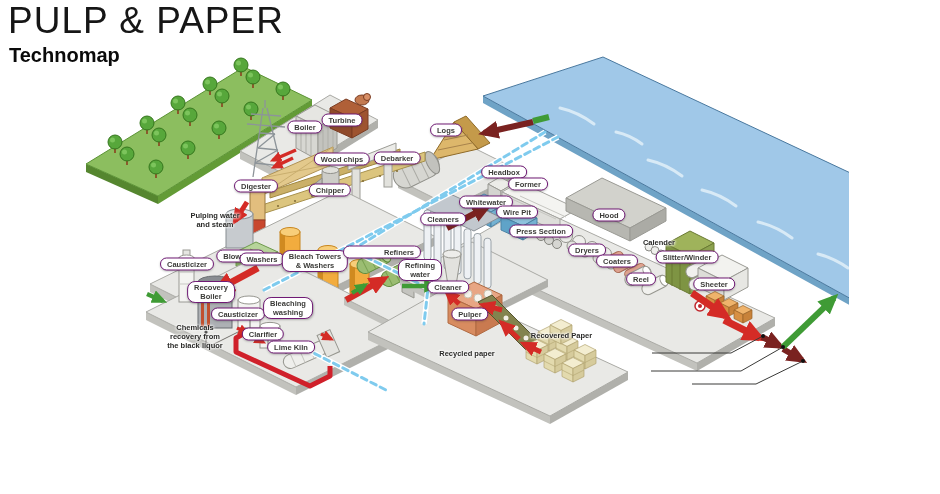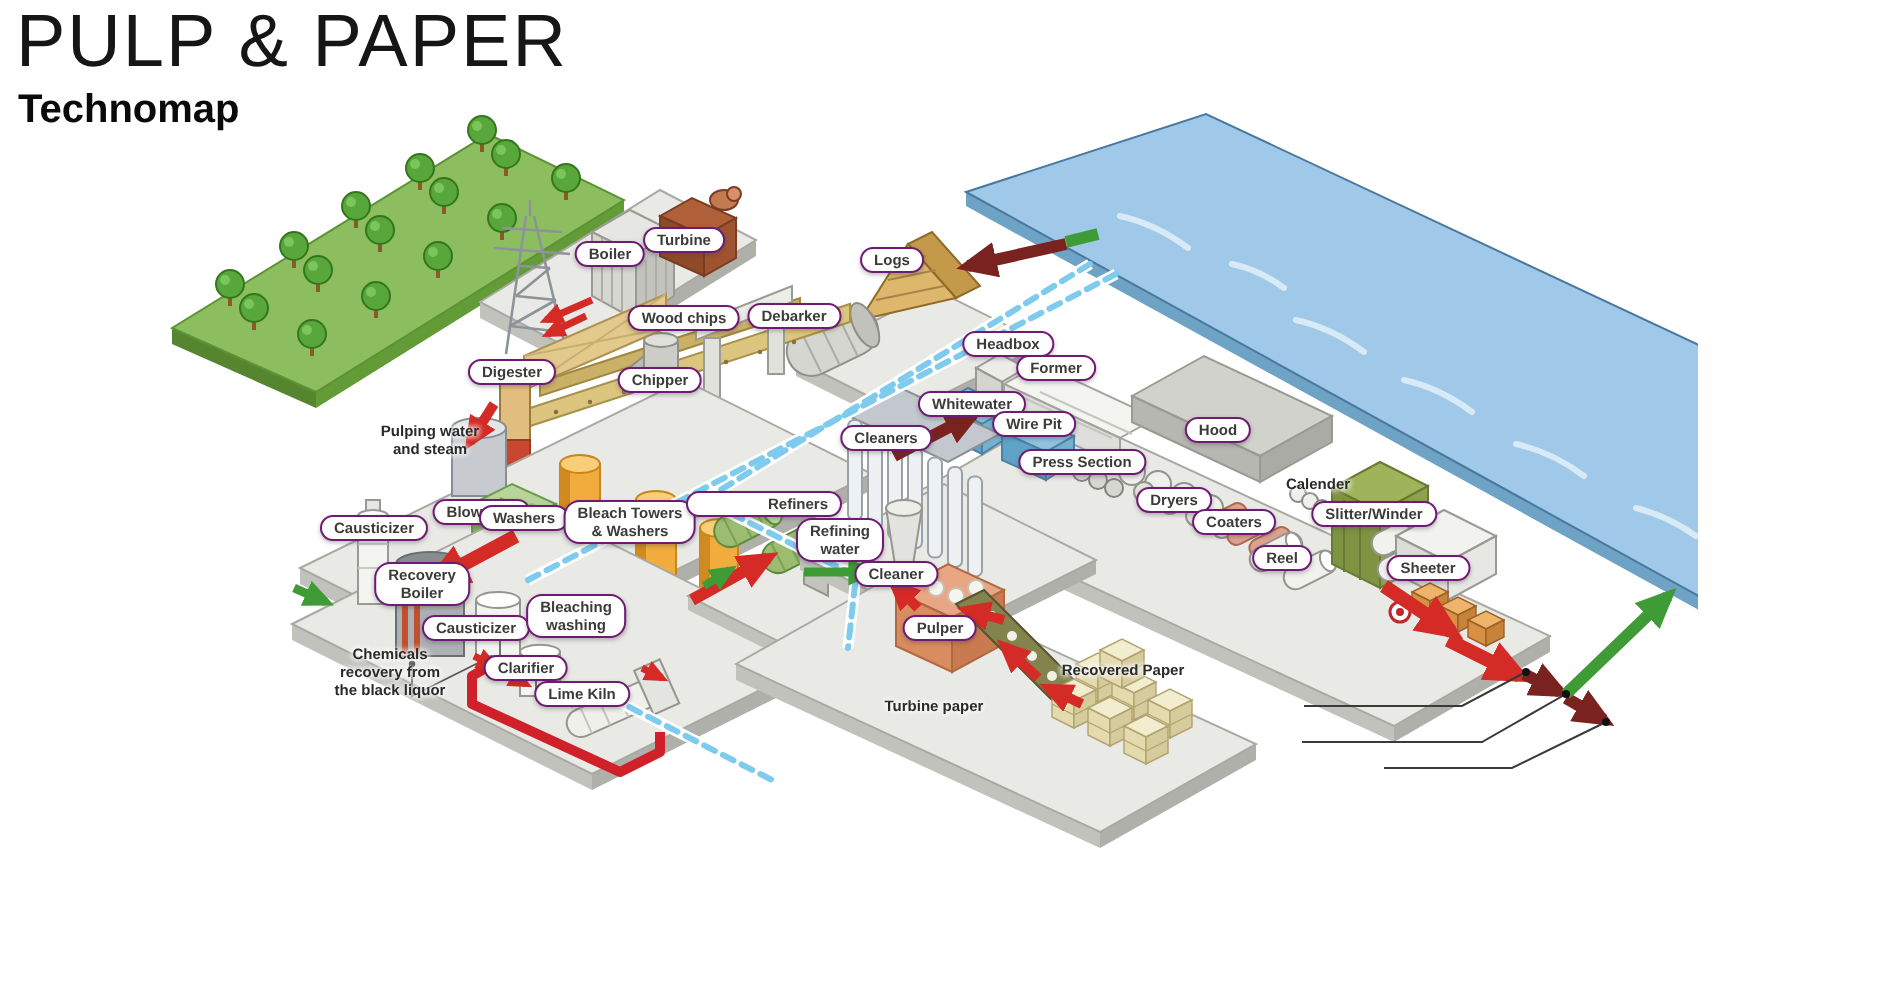--- a/index.html
+++ b/index.html
@@ -474,21 +474,21 @@
       <div class="lbl pill" style="left: 263px; top: 334px;">Clarifier</div>
       <div class="lbl pill" style="left: 291px; top: 347px;">Lime Kiln</div>
       <div class="lbl pill" style="left: 288px; top: 308px;">Bleaching
 washing</div>
       <div class="lbl pill" style="left: 382px; top: 252px; padding-left: 40px;">Refiners</div>
       <div class="lbl pill" style="left: 420px; top: 270px;">Refining
 water</div>
       <div class="lbl pill" style="left: 448px; top: 287px;">Cleaner</div>
       <div class="lbl pill" style="left: 443px; top: 219px;">Cleaners</div>
       <div class="lbl pill" style="left: 470px; top: 314px;">Pulper</div>
-      <div class="lbl plain" style="left: 467px; top: 353px;">Turbine paper</div>
+      <div class="lbl plain" style="left: 467px; top: 353px;">Recycled paper</div>
       <div class="lbl plain" style="left: 551px; top: 335px; padding-left: 21px;">Recovered Paper</div>
       <div class="lbl pill" style="left: 504px; top: 172px;">Headbox</div>
       <div class="lbl pill" style="left: 528px; top: 184px;">Former</div>
       <div class="lbl pill" style="left: 486px; top: 202px;">Whitewater</div>
       <div class="lbl pill" style="left: 517px; top: 212px;">Wire Pit</div>
       <div class="lbl pill" style="left: 541px; top: 231px;">Press Section</div>
       <div class="lbl pill" style="left: 609px; top: 215px;">Hood</div>
       <div class="lbl pill" style="left: 587px; top: 250px;">Dryers</div>
       <div class="lbl pill" style="left: 617px; top: 261px;">Coaters</div>
       <div class="lbl plain" style="left: 659px; top: 242px;">Calender</div>

